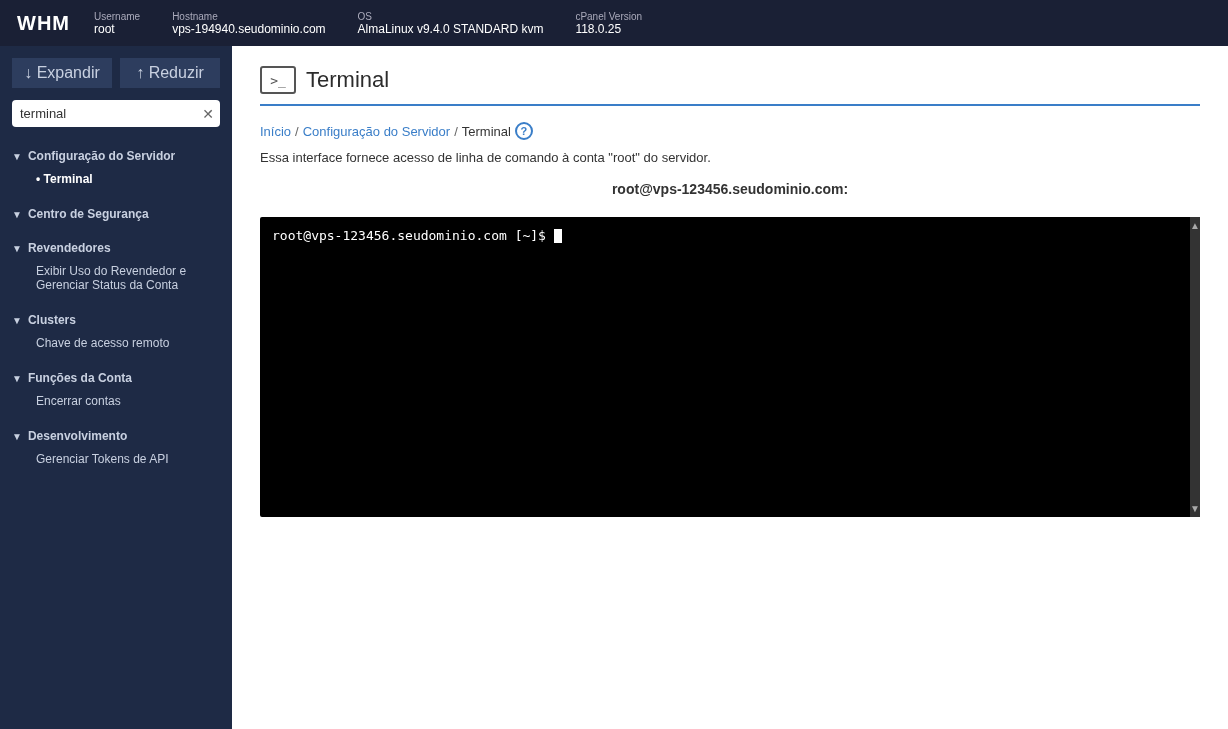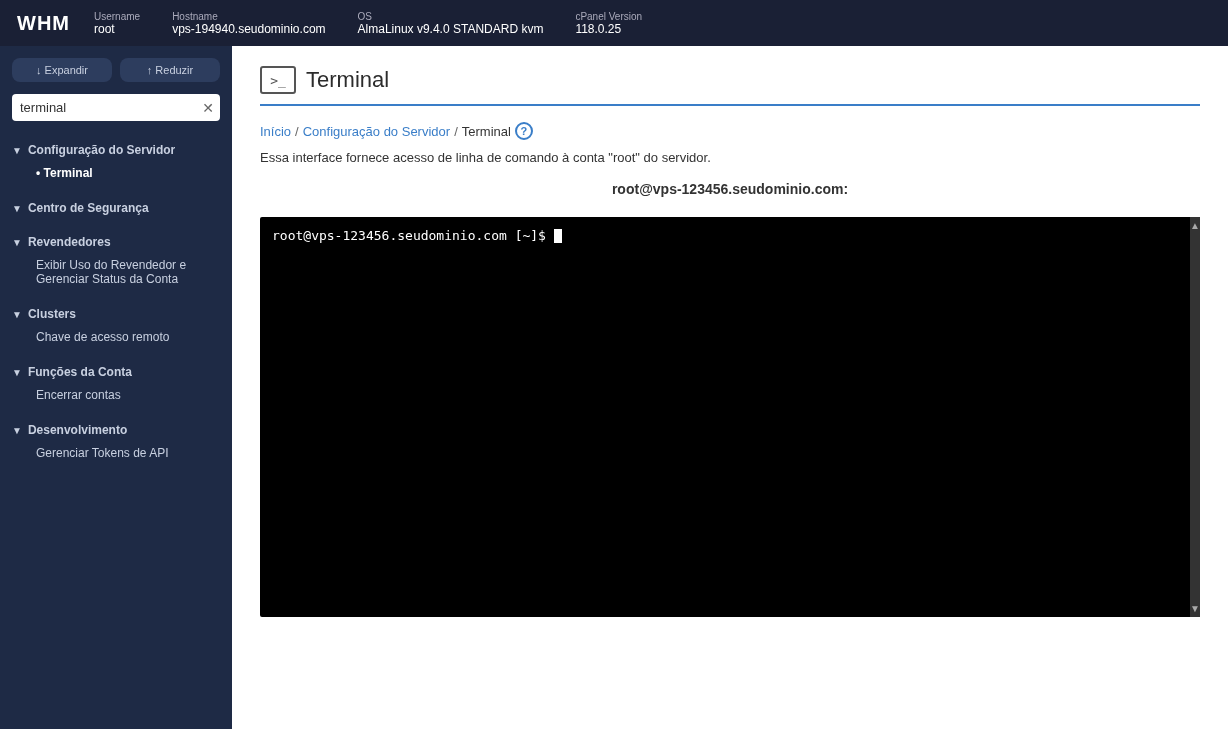--- a/index.html
+++ b/index.html
@@ -49,22 +49,22 @@
       background: #1e2a45;
       color: #c8d0e0;
       width: 232px;
       flex-shrink: 0;
       display: flex;
       flex-direction: column;
       overflow-y: auto;
     }
     .sidebar-actions { display: flex; gap: 8px; padding: 12px; }
     .sidebar-btn {
-      flex: 1; background: #2d3d5e; border: none; color: #c8d0e0; padding: 6px 8px; border-radius: 8px;
-      cursor: pointer; font-size: 11px; display: flex; align-items: center; justify-content: center; gap: 4px;
+      flex: 1; background: #2d3d5e; border: none; color: #c8d0e0; padding: 6px 8px; border-radius: 0;
+      cursor: pointer; font-size: 16px; display: flex; align-items: center; justify-content: center; gap: 4px;
     }
     .sidebar-search { padding: 0 12px 10px; }
     .sidebar-search-wrap { position: relative; display: flex; align-items: center; }
     .sidebar-search-input {
       background: #fff; border: none; outline: none; border-radius: 4px; padding: 6px 28px 6px 8px;
       font-size: 13px; width: 100%; color: #333;
     }
     .sidebar-search-clear {
       position: absolute; right: 6px; cursor: pointer; color: #666; background: none; border: none; font-size: 14px;
     }
@@ -91,21 +91,21 @@
     .breadcrumb { display: flex; align-items: center; gap: 4px; font-size: 13px; margin-bottom: 10px; }
     .breadcrumb a { color: #3a7ec8; text-decoration: none; }
     .breadcrumb-sep { color: #666; }
     .breadcrumb-current { color: #333; }
     .help-icon { display: inline-flex; align-items: center; justify-content: center; width: 18px; height: 18px; border-radius: 50%; border: 2px solid #3a7ec8; color: #3a7ec8; font-size: 11px; font-weight: bold; cursor: pointer; }
     .description { color: #333; font-size: 13px; margin-bottom: 16px; }
     .terminal-title { text-align: center; font-weight: bold; font-size: 14px; color: #333; margin-bottom: 20px; }
     .terminal-container { position: relative; }
     .terminal-window {
       background: #000; color: #fff; font-family: monospace; font-size: 13px;
-      padding: 10px 12px; height: 400px; border-radius: 2px; overflow-y: auto;
+      padding: 10px 12px; height: 300px; border-radius: 2px; overflow-y: auto;
       line-height: 1.4;
     }
     .terminal-scrollbar {
       position: absolute; right: 0; top: 0; width: 10px; height: 100%; background: #333;
       display: flex; flex-direction: column; justify-content: space-between;
     }
     .scrollbar-arrow { color: #aaa; font-size: 10px; text-align: center; cursor: pointer; padding: 3px 0; }
     .cursor { display: inline-block; width: 8px; height: 14px; background: #fff; vertical-align: text-bottom; animation: blink 1s step-end infinite; }
     @keyframes blink { 50% { opacity: 0; } }
   </style>

